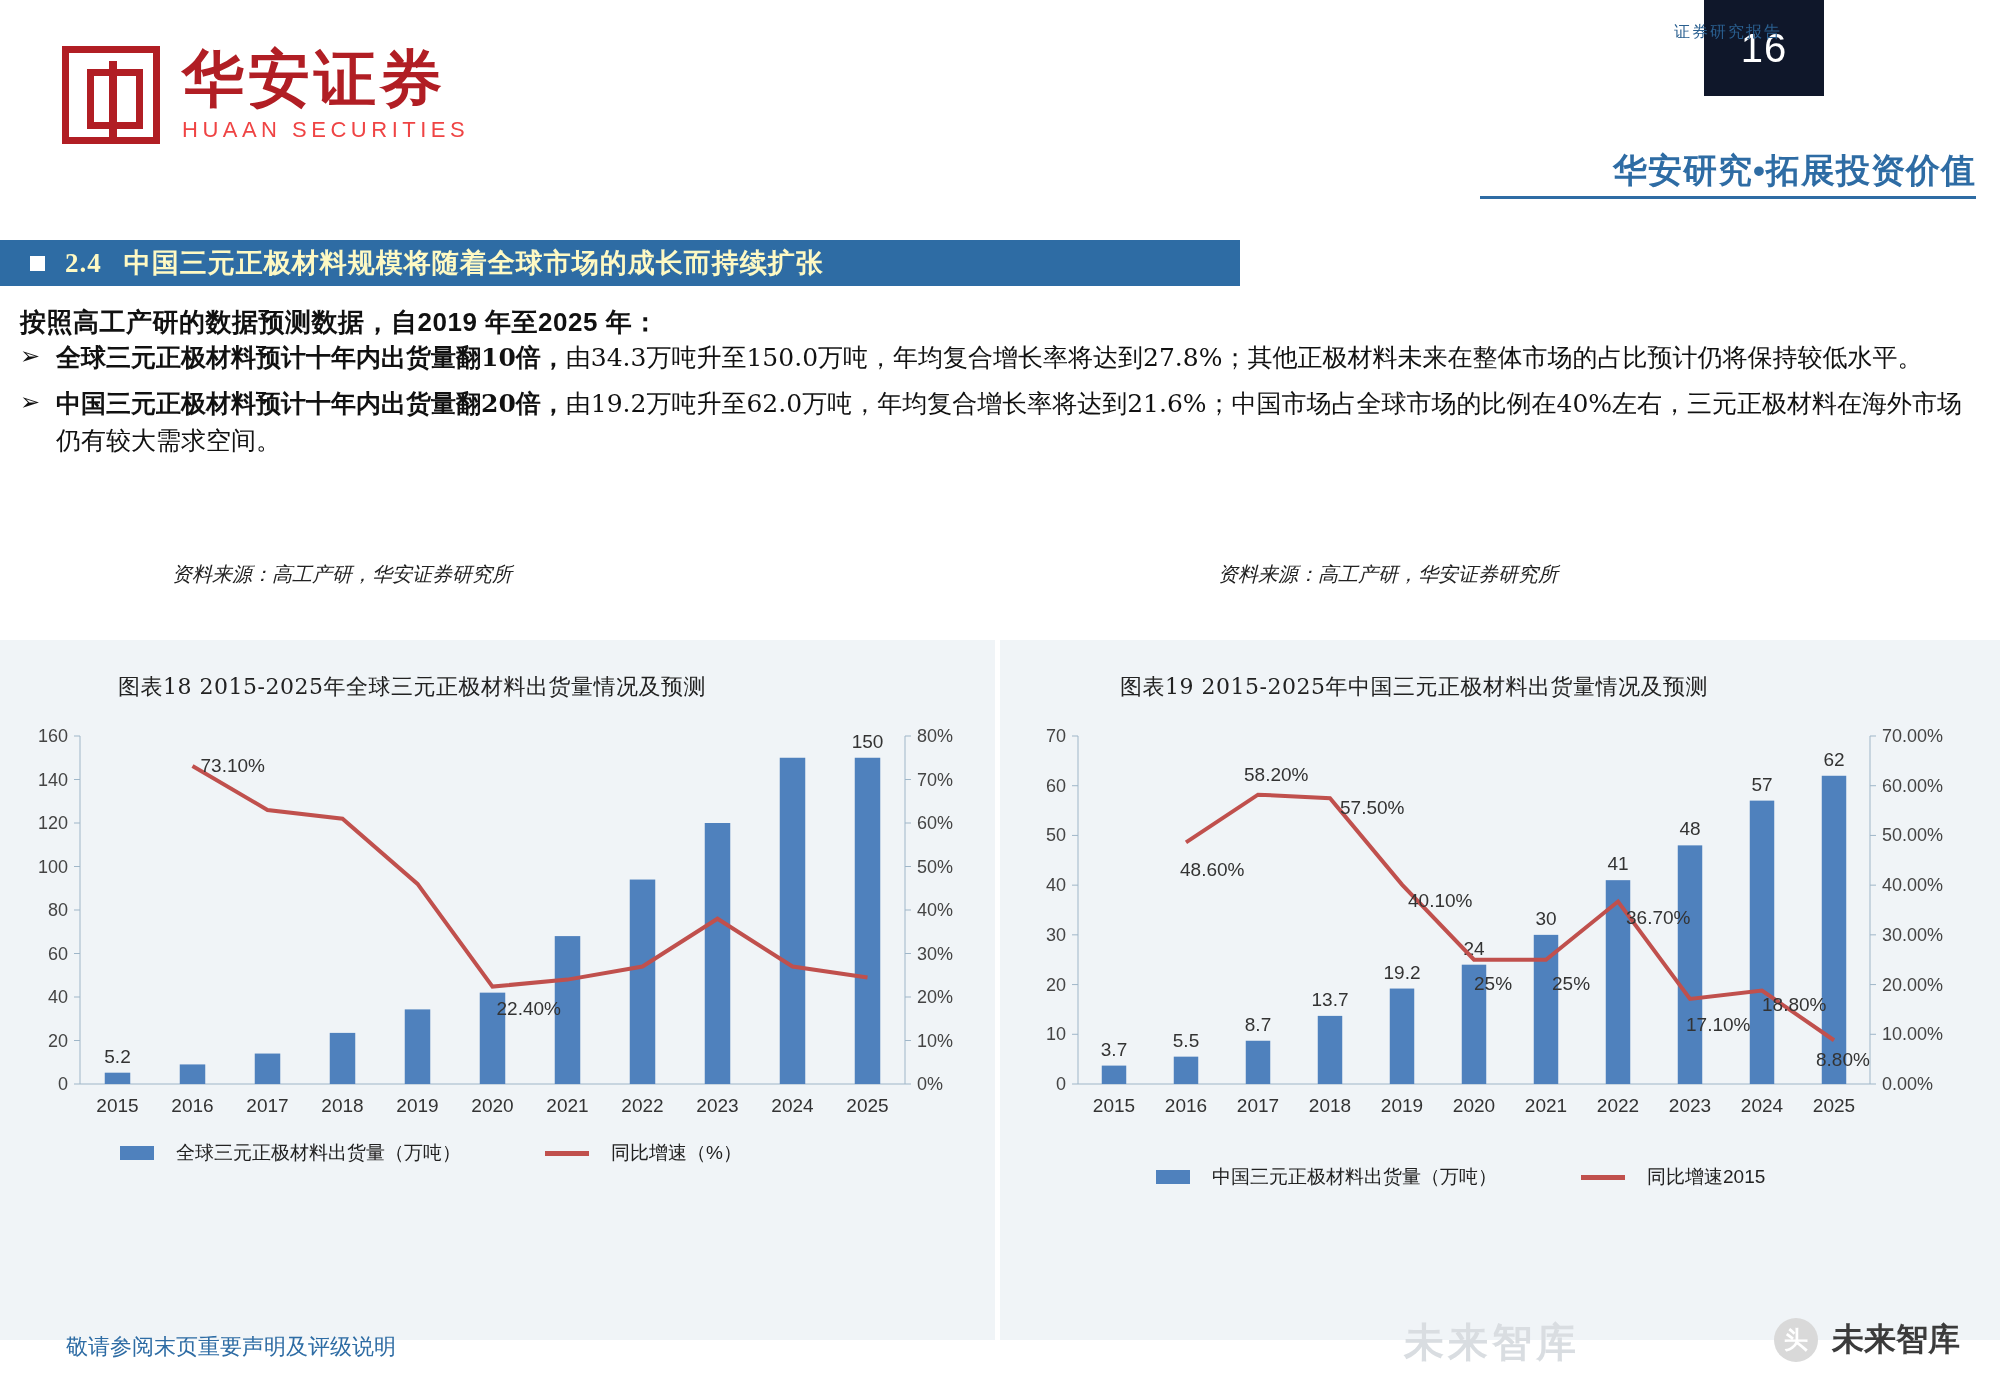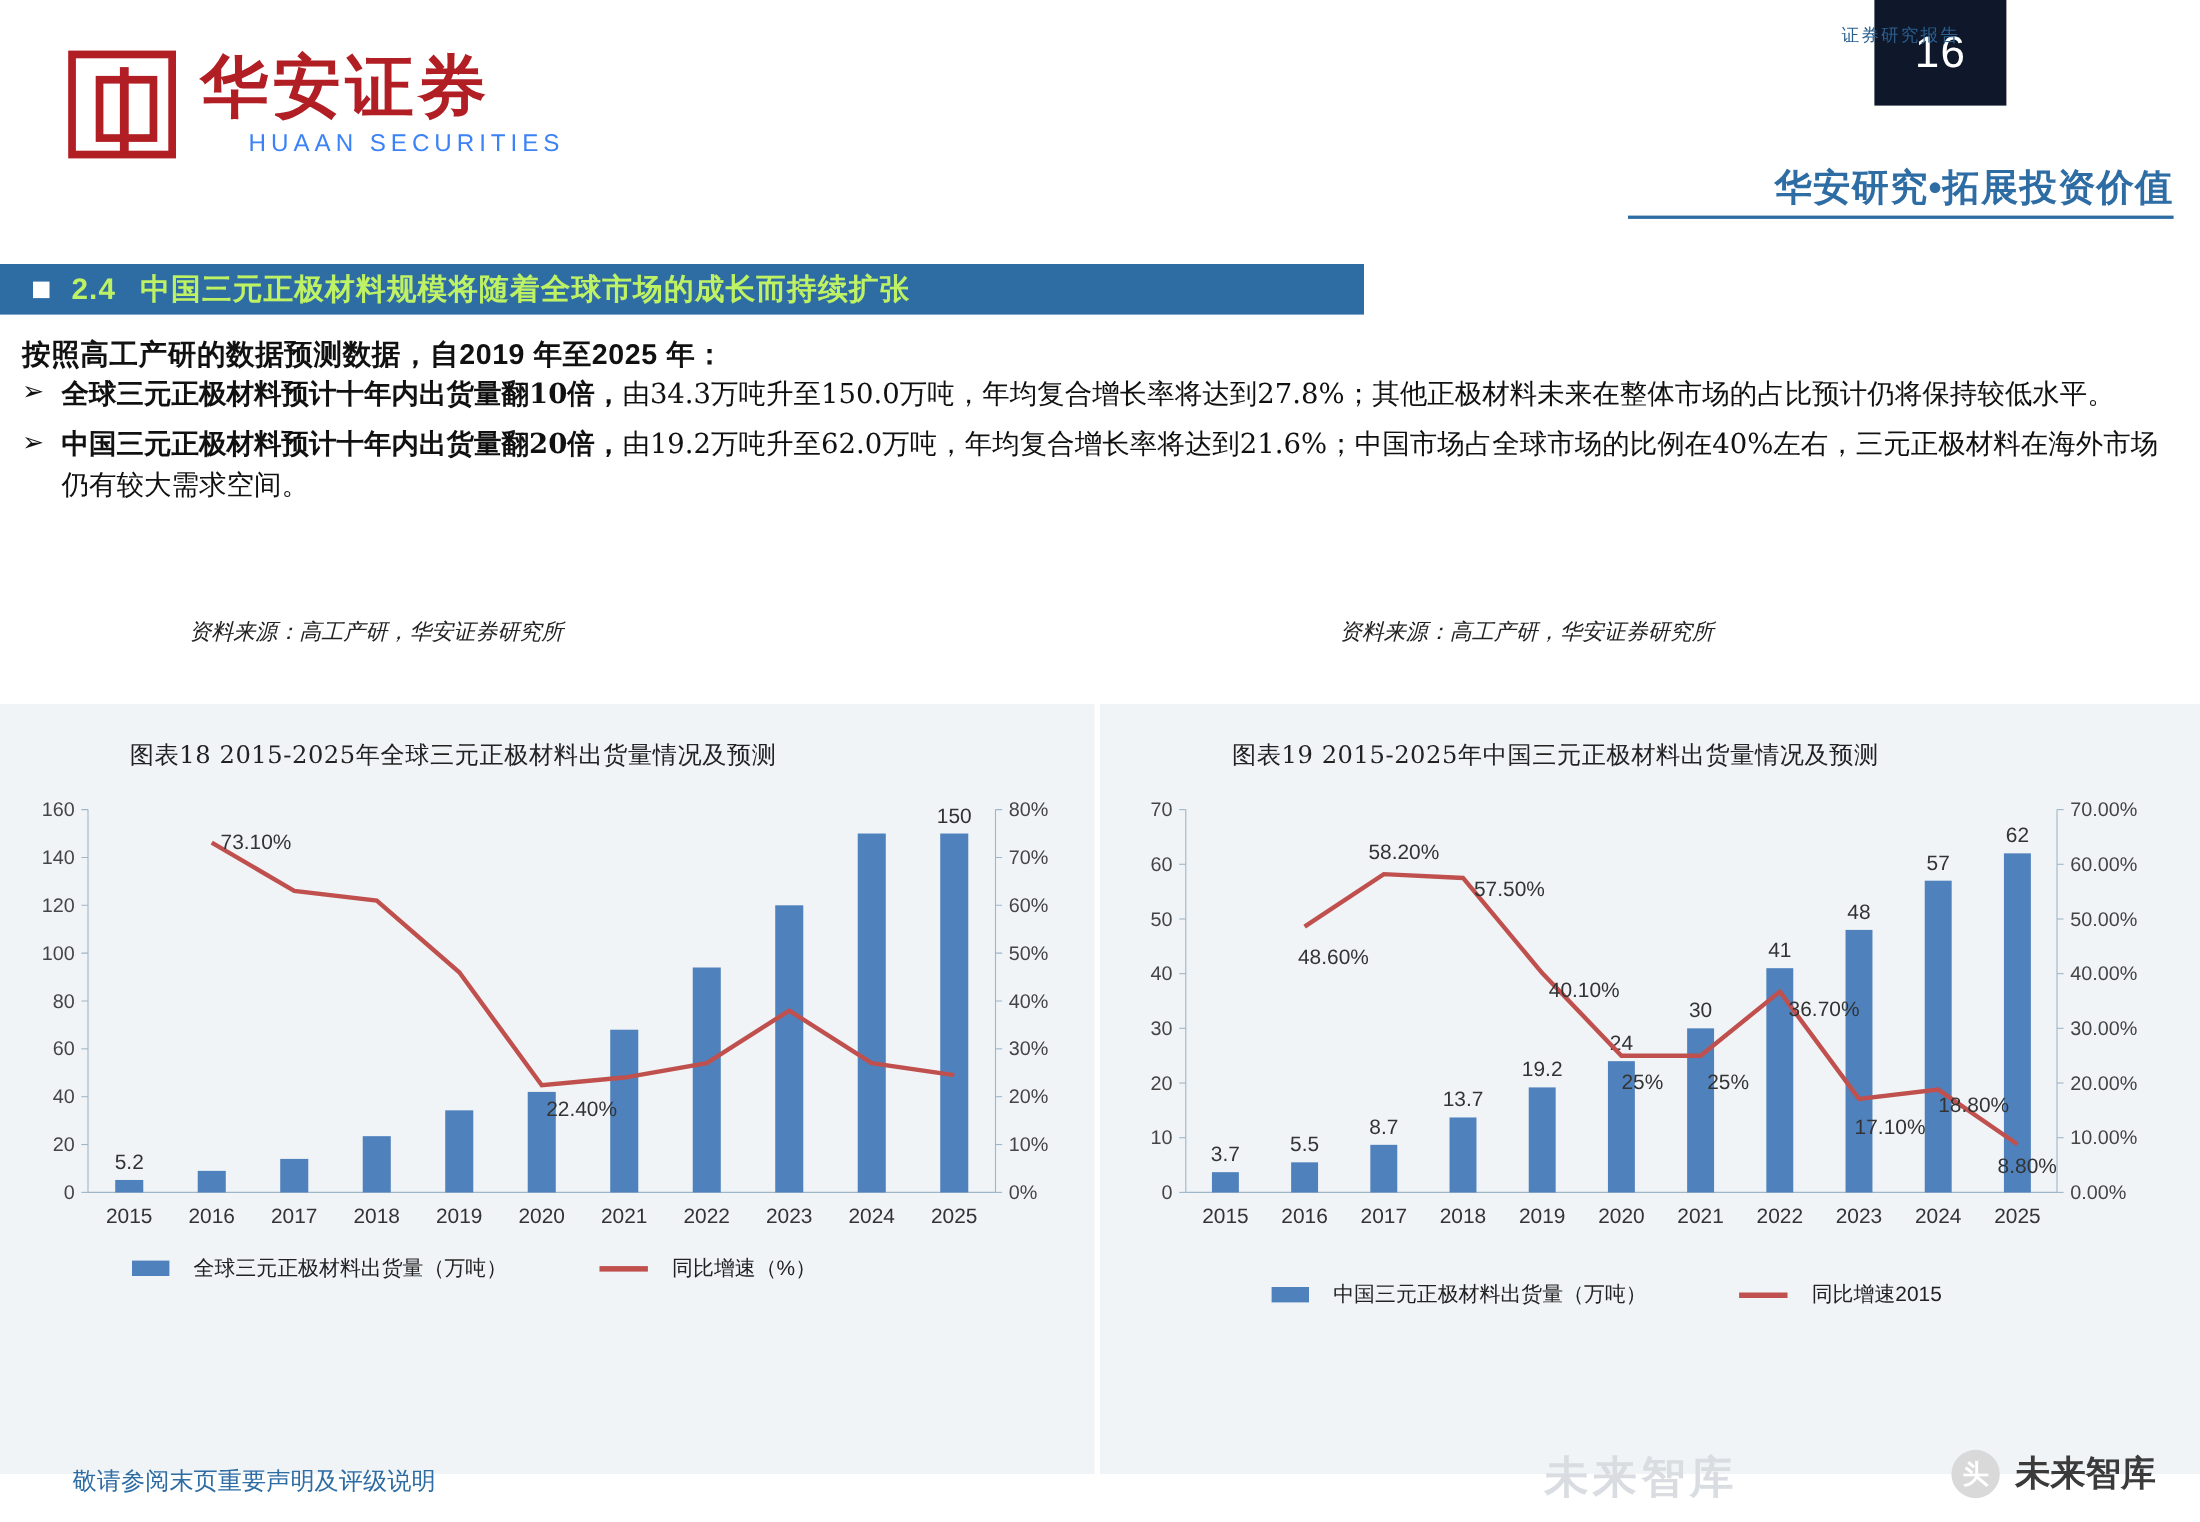--- a/index.html
+++ b/index.html
@@ -27,39 +27,39 @@
   }
   .logo-mark:after{
     content:"";position:absolute;left:40px;top:8px;width:8px;height:78px;background:#b11e24;
   }
   .logo-text{margin-left:22px;}
   .logo-cn{
     font-family:"DejaVu Serif","Liberation Serif",serif;
     font-size:62px;color:#b11e24;font-weight:bold;letter-spacing:4px;line-height:1.05;
   }
   .logo-en{
-    font-size:22px;color:#3b82f6;letter-spacing:4.5px;margin-top:6px;text-align:center;margin-left:44px;
+    font-size:22px;color:#ef4444;letter-spacing:4.5px;margin-top:6px;text-align:center;
   }
   .slogan{
     position:absolute;right:24px;top:148px;font-size:34px;color:#2e6ca4;font-weight:bold;letter-spacing:1px;
   }
   .slogan-rule{
     position:absolute;left:1480px;top:196px;width:496px;height:3px;background:#2e6ca4;
   }
   
   .title-bar{
     position:absolute;left:0;top:240px;width:1240px;height:46px;background:#2e6ca4;
     display:flex;align-items:center;
   }
   .title-bar .bullet{
     width:15px;height:15px;background:#fff;margin-left:30px;margin-right:20px;flex:none;
   }
   .title-bar .txt{
-    color:#bef264;font-size:27px;font-weight:bold;letter-spacing:1px;
-    font-family:Liberation Sans, sans-serif;
+    color:#fef9c3;font-size:27px;font-weight:bold;letter-spacing:1px;
+    font-family:Liberation Serif, serif;
   }
   
   .body-text{position:absolute;left:20px;top:305px;width:1950px;color:#111;}
   .lead{
     font-size:26px;font-weight:bold;letter-spacing:0.5px;
     font-family:Liberation Sans, sans-serif;
   }
   .bullet-row{display:flex;margin-bottom:10px;}
   .bullet-row .arrow{
     width:36px;flex:none;font-size:24px;color:#111;padding-top:2px;

